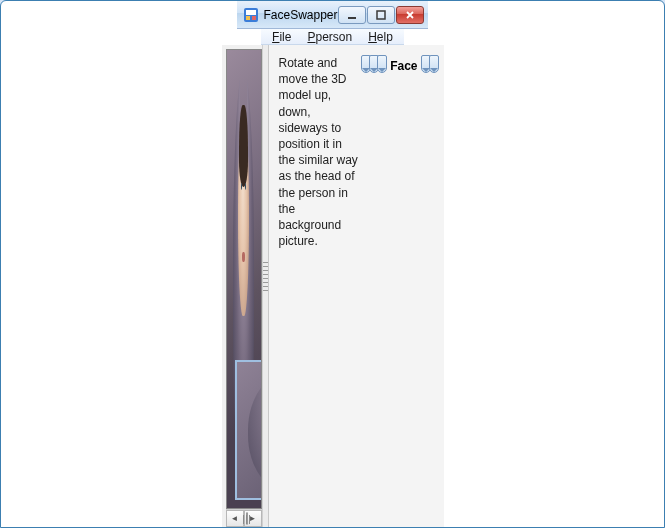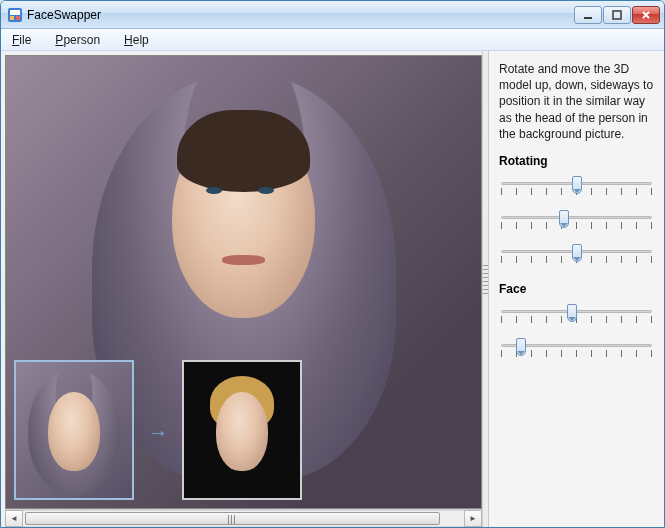--- a/index.html
+++ b/index.html
@@ -1,28 +1,28 @@
 <!DOCTYPE html>
 <html><head>
 <meta charset="utf-8">
 <style>
   * { box-sizing: border-box; margin: 0; padding: 0; }
   body { font-family: "Segoe UI", Tahoma, sans-serif; font-size: 12px; background: #d4e4f7; width: 665px; height: 528px; overflow: hidden; }
   
-  .window { width: 665px; height: 528px; border: 1px solid #3c7fb1; background: #fff; display: flex; flex-direction: column; border-radius: 6px 6px 0 0; overflow: hidden; }
+  .window { width: 665px; height: 528px; border: 1px solid #3c7fb1; background: #fff; display: flex; flex-direction: column; border-radius: 6px 6px 0 0; overflow: hidden; align-items: center; }
   
   .titlebar { height: 28px; background: linear-gradient(to bottom, #e8f1fb 0%, #cfe3f7 45%, #bcd6ef 46%, #d7e8f8 100%); display: flex; align-items: center; padding: 0 4px; border-bottom: 1px solid #a0b8d8; }
   .app-icon { width: 16px; height: 16px; margin: 0 4px 0 2px; }
   .title { flex: 1; color: #000; font-size: 12px; }
   .win-controls { display: flex; gap: 1px; }
   .win-btn { width: 28px; height: 18px; border: 1px solid #7a9abf; border-radius: 3px; background: linear-gradient(to bottom,#f2f7fd,#d0e2f4); display:flex; align-items:center; justify-content:center; cursor:pointer; }
   .win-btn.close { background: linear-gradient(to bottom,#f4a09a,#d96459 45%,#c83c31 46%,#e27066); border-color:#8b3a33; }
   .win-btn svg { display:block; }
   
-  .menubar { height: 22px; background: linear-gradient(to bottom,#f7fbff,#e6eefb); border-bottom:1px solid #c8d8ec; display:flex; align-items:center; padding:4px 4px; gap: 10px; }
+  .menubar { height: 16px; background: linear-gradient(to bottom,#f7fbff,#e6eefb); border-bottom:1px solid #c8d8ec; display:flex; align-items:center; padding:4px 4px; gap: 2px; }
   .menu-item { padding: 2px 7px; cursor:pointer; color:#1a1a1a; }
   .menu-item u { text-decoration: underline; }
   
   .client { flex:1; display:flex; background:#f0f0f0; }
   
   .canvas-wrap { flex:1; display:flex; flex-direction:column; padding:4px 0 0 4px; }
   .canvas { flex:1; position:relative; background:#5a5a5a; border:1px solid #888; overflow:hidden; }
   
   
   .main-img { position:absolute; inset:0; background: radial-gradient(ellipse at 50% 40%, #e8cdb8 0%, #d4b29c 12%, transparent 13%), linear-gradient(135deg,#9a8a9c 0%, #7a6d80 30%, #5e5360 55%, #4a4050 80%); }
@@ -45,21 +45,21 @@
   
   .hscroll-area { height:18px; display:flex; background:#f0f0f0; border-top:1px solid #d0d0d0; }
   .scroll-btn { width:18px; height:17px; border:1px solid #b7b7b7; background:linear-gradient(#fdfdfd,#e6e6e6); display:flex; align-items:center; justify-content:center; cursor:pointer; }
   .scroll-track { flex:1; background:#efefef; position:relative; border-top:1px solid #d9d9d9; border-bottom:1px solid #d9d9d9; }
   .scroll-thumb { position:absolute; left:2px; top:1px; height:13px; width:94%; border:1px solid #9a9a9a; border-radius:2px; background:linear-gradient(#f7f7f7,#dedede); }
   .scroll-thumb::after{ content:""; position:absolute; left:50%; top:2px; width:8px; height:9px; transform:translateX(-50%); background:repeating-linear-gradient(to right,#8a8a8a 0 1px,transparent 1px 3px); }
   
   .right-gutter { width:6px; background:#ececec; border-left:1px solid #d0d0d0; position:relative; }
   .vgrip { position:absolute; right:0; top:45%; width:5px; height:30px; background:repeating-linear-gradient(to bottom,#9a9a9a 0 1px,transparent 1px 4px); }
   
-  .sidepanel { width:176px; background:#f4f4f4; border-left:1px solid #c9c9c9; padding:10px 10px 8px 10px; display:flex; flex-direction:column; gap:8px; }
+  .sidepanel { width:176px; background:#f4f4f4; border-left:1px solid #c9c9c9; padding:10px 10px 8px 10px; display:flex; flex-direction:row; gap:8px; }
   .help-text { color:#222; line-height:1.35; }
   .group-title { font-weight:bold; margin-top:4px; }
   .sub-label { color:#222; }
   
   .slider { position:relative; height:26px; cursor:pointer; }
   .slider-track { position:absolute; left:2px; right:2px; top:6px; height:3px; background:#d5d5d5; border:1px solid #b8b8b8; border-radius:2px; }
   .slider-ticks { position:absolute; left:2px; right:2px; top:12px; height:8px; display:flex; justify-content:space-between; }
   .slider-ticks span { width:1px; height:7px; background:#6f6f6f; }
   .slider-thumb { position:absolute; top:0; width:10px; height:18px; transform:translateX(-50%); background:linear-gradient(#eef5fc,#c9ddf2); border:1px solid #6f93bd; border-radius:2px 2px 5px 5px; }
   .slider-thumb::after{ content:""; position:absolute; left:50%; bottom:-4px; transform:translateX(-50%); border:4px solid transparent; border-top-color:#6f93bd; }
@@ -143,21 +143,20 @@
       </div>
     </div>
 
     <div class="right-gutter">
       <div class="vgrip"></div>
     </div>
 
     <div class="sidepanel">
       <div class="help-text">Rotate and move the 3D model up, down, sideways to position it in the similar way as the head of the person in the background picture.</div>
 
-      <div class="group-title">Rotating</div>
       <div class="slider">
         <div class="slider-track"></div>
         <div class="slider-ticks">
             <span></span>
             <span></span>
             <span></span>
             <span></span>
             <span></span>
             <span></span>
             <span></span>

